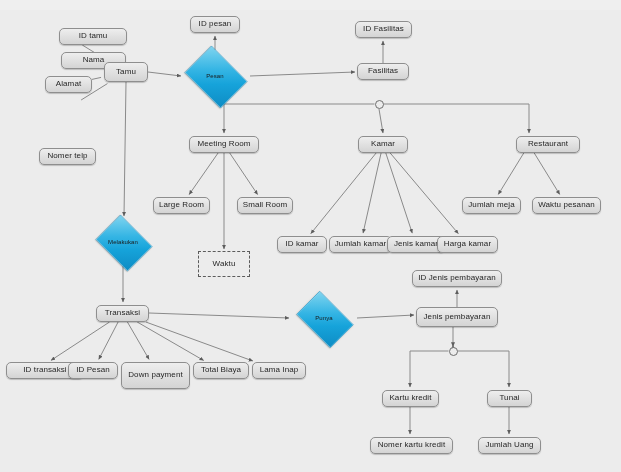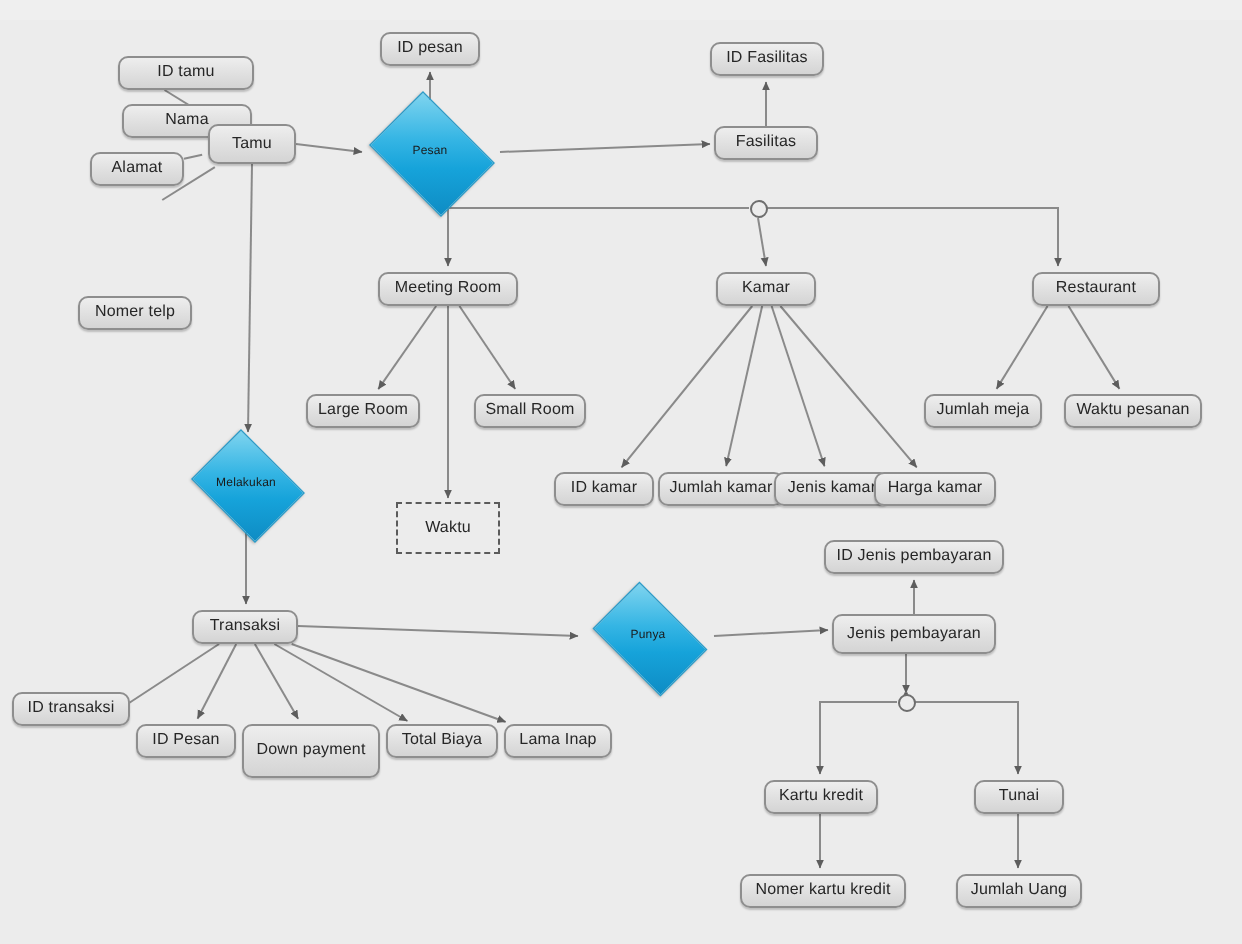--- a/index.html
+++ b/index.html
@@ -199,21 +199,21 @@
       <div class="node ent" style="left: 532px; top: 197px; width: 69px; height: 17px;">
         <span>Waktu pesanan</span>
       </div>
       <div class="node rel" style="left: 92px; top: 218px; width: 62px; height: 48px;">
         <div class="dia"></div>
         <span class="rel-label">Melakukan</span>
       </div>
       <div class="node ent" style="left: 96px; top: 305px; width: 53px; height: 17px;">
         <span>Transaksi</span>
       </div>
-      <div class="node ent" style="left: 6px; top: 346px; width: 59px; height: 17px;">
+      <div class="node ent" style="left: 6px; top: 362px; width: 78px; height: 17px;">
         <span>ID transaksi</span>
       </div>
       <div class="node ent" style="left: 68px; top: 362px; width: 50px; height: 17px;">
         <span>ID Pesan</span>
       </div>
       <div class="node ent" style="left: 121px; top: 362px; width: 69px; height: 27px;">
         <span>Down payment</span>
       </div>
       <div class="node ent" style="left: 193px; top: 362px; width: 56px; height: 17px;">
         <span>Total Biaya</span>

